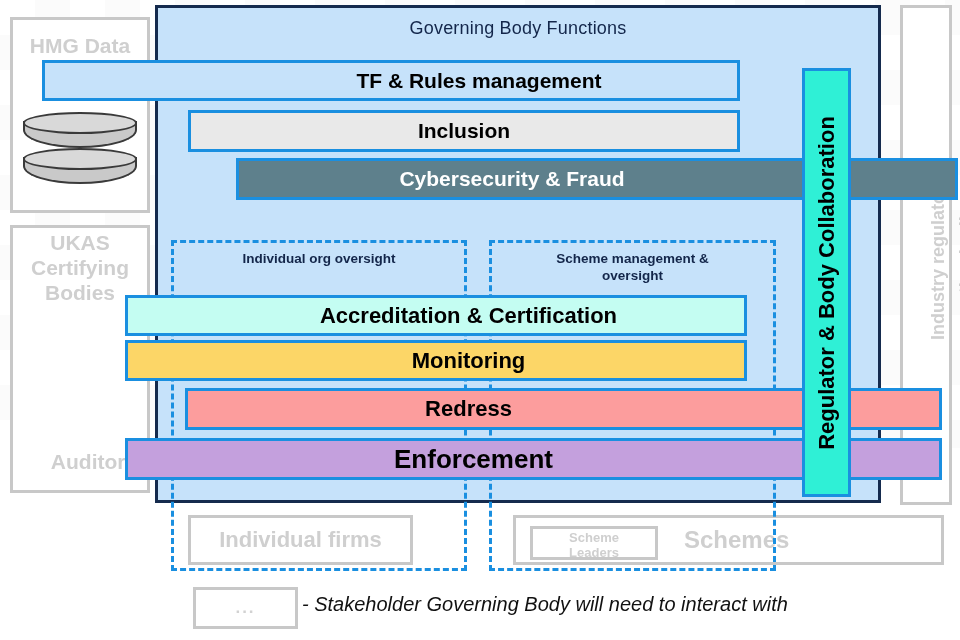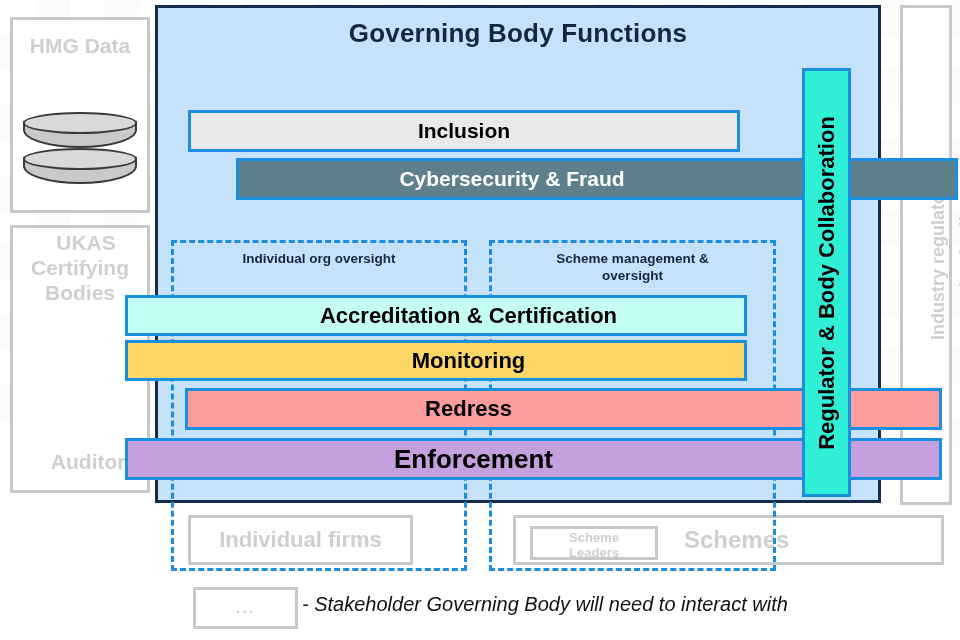--- a/index.html
+++ b/index.html
@@ -43,22 +43,22 @@
 
   
   #gb-panel {
     left: 155px; top: 5px; width: 726px; height: 498px;
     background: #c6e2fa;
     border: 3px solid #152b4e;
   }
   #gb-title {
     left: 160px; top: 18px; width: 716px;
     text-align: center;
-    font-size: 26px;
-    font-weight: bold;
+    font-size: 18px;
+    font-weight: normal;
     color: #13264a;
     letter-spacing: .2px;
   }
 
   
   .fbar {
     border: 3px solid #1a8fe0;
     display: flex;
     align-items: center;
     justify-content: center;
@@ -153,21 +153,21 @@
     <div class="cyl-body"></div>
     <div class="cyl-top"></div>
   </div>
   <div class="cyl" style="left:23px; top:148px; width:114px; height:36px;">
     <div class="cyl-body"></div>
     <div class="cyl-top"></div>
   </div>
 
   <div class="abs ghost-box" style="left:10px; top:225px; width:140px; height:268px;">
   </div>
-  <div class="abs ghost-label" style="left:16px; top:231px; width:140px; font-size:21px;">UKAS</div>
+  <div class="abs ghost-label" style="left:10px; top:231px; width:140px; font-size:21px;">UKAS</div>
   <div class="abs ghost-label" style="left:10px; top:256px; width:140px; font-size:21px;">Certifying</div>
   <div class="abs ghost-label" style="left:10px; top:281px; width:140px; font-size:21px;">Bodies</div>
   <div class="abs ghost-label" style="left:24px; top:450px; width:140px; font-size:21px;">Auditors</div>
 
   <div class="abs ghost-box" style="left:900px; top:5px; width:52px; height:500px;"></div>
   <div class="vlabel ghost-label" style="left:828px; top:248px; width:220px; font-size:18px; transform:rotate(-90deg);">Industry regulators</div>
   <div class="vlabel ghost-label" style="left:856px; top:248px; width:220px; font-size:18px; transform:rotate(-90deg);">+ other bodies</div>
 
   <div class="abs ghost-box" style="left:188px; top:515px; width:225px; height:50px; align-items:center;">
     <div class="ghost-label" style="font-size:22px;">Individual firms</div>
@@ -184,20 +184,23 @@
   <div class="abs" id="gb-panel"></div>
   <div class="abs" id="gb-title">Governing Body Functions</div>
 
   <div class="abs dashed" style="left:171px; top:240px; width:296px; height:331px;"></div>
   <div class="abs dashed-label" style="left:171px; top:251px; width:296px;">Individual org oversight</div>
 
   <div class="abs dashed" style="left:489px; top:240px; width:287px; height:331px;"></div>
   <div class="abs dashed-label" style="left:489px; top:251px; width:287px;">Scheme management &amp;</div>
   <div class="abs dashed-label" style="left:489px; top:268px; width:287px;">oversight</div>
 
+  <div class="abs fbar" style="left:42px; top:60px; width:698px; height:41px; background:#c6e2fa; font-size:21px;">
+    <span style="margin-left:176px;">TF &amp; Rules management</span>
+  </div>
 
   <div class="abs fbar" style="left:188px; top:110px; width:552px; height:42px; background:#e9e9e9; font-size:21px;">
     <span>Inclusion</span>
   </div>
 
   <div class="abs fbar" style="left:188px; top:158px; width:722px; height:42px; background:#5e808c; color:#ffffff; font-size:21px;margin-left:48px;">
     <span style="margin-right:170px;">Cybersecurity &amp; Fraud</span>
   </div>
 
   <div class="abs fbar" style="left:125px; top:295px; width:622px; height:41px; background:#c4fdf2; font-size:22px;">

